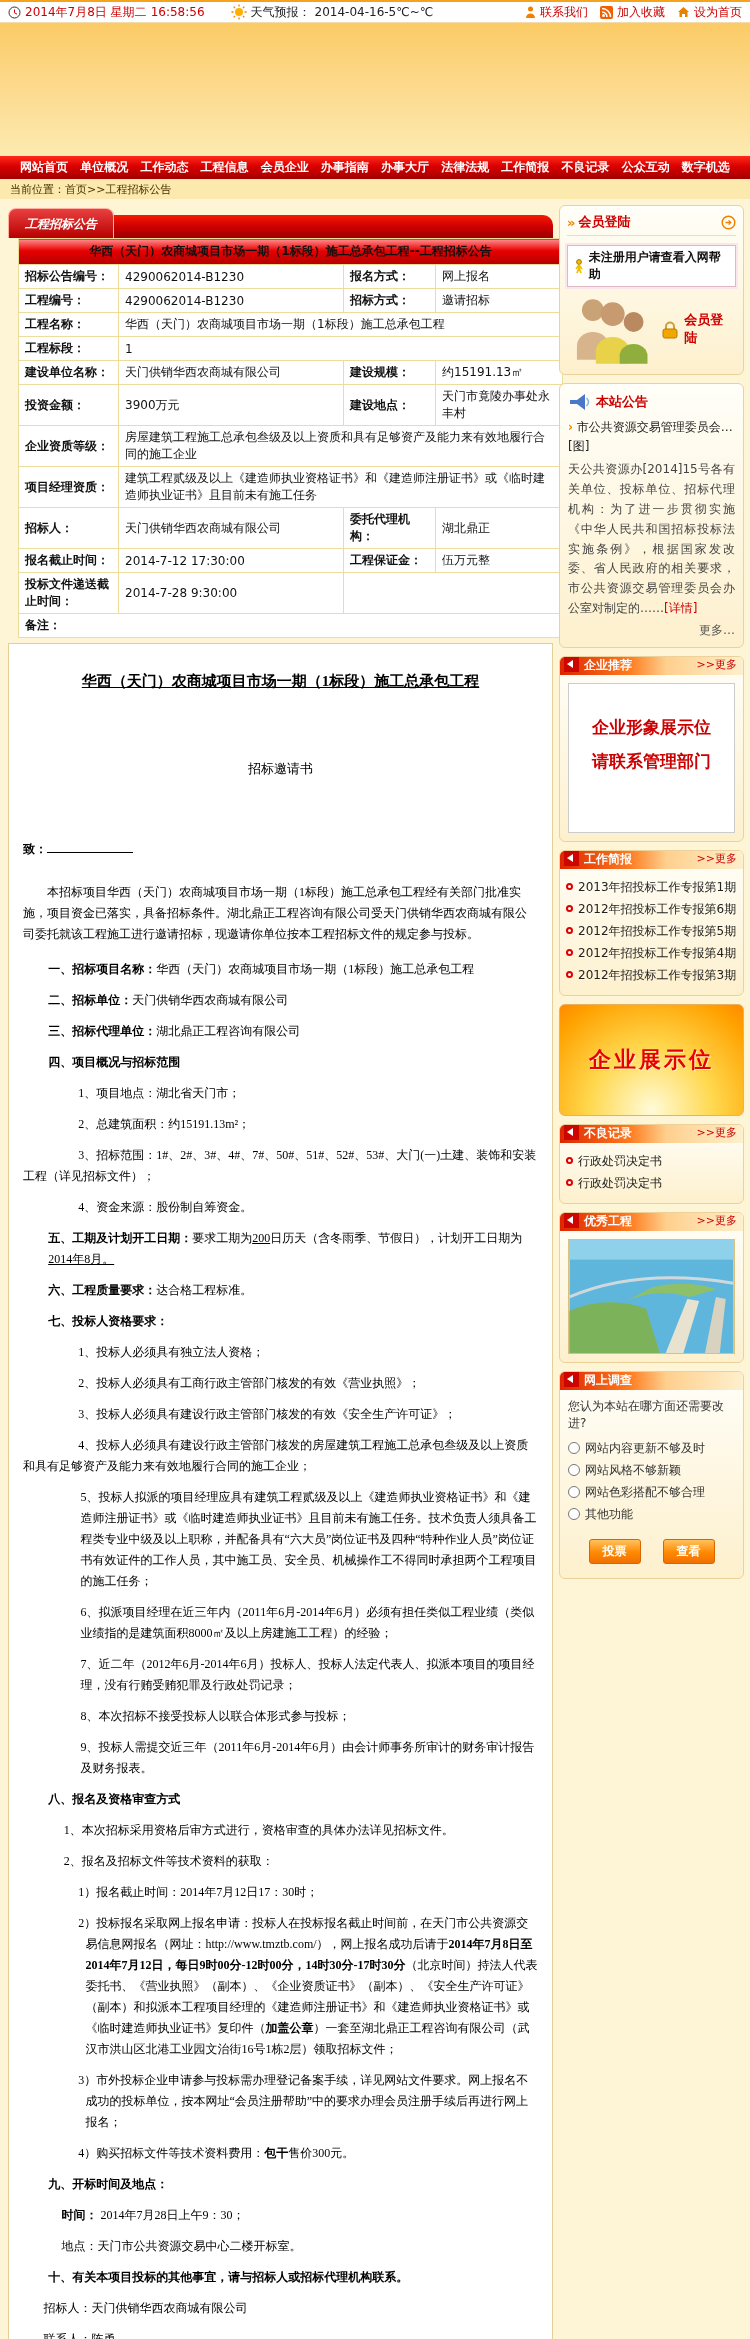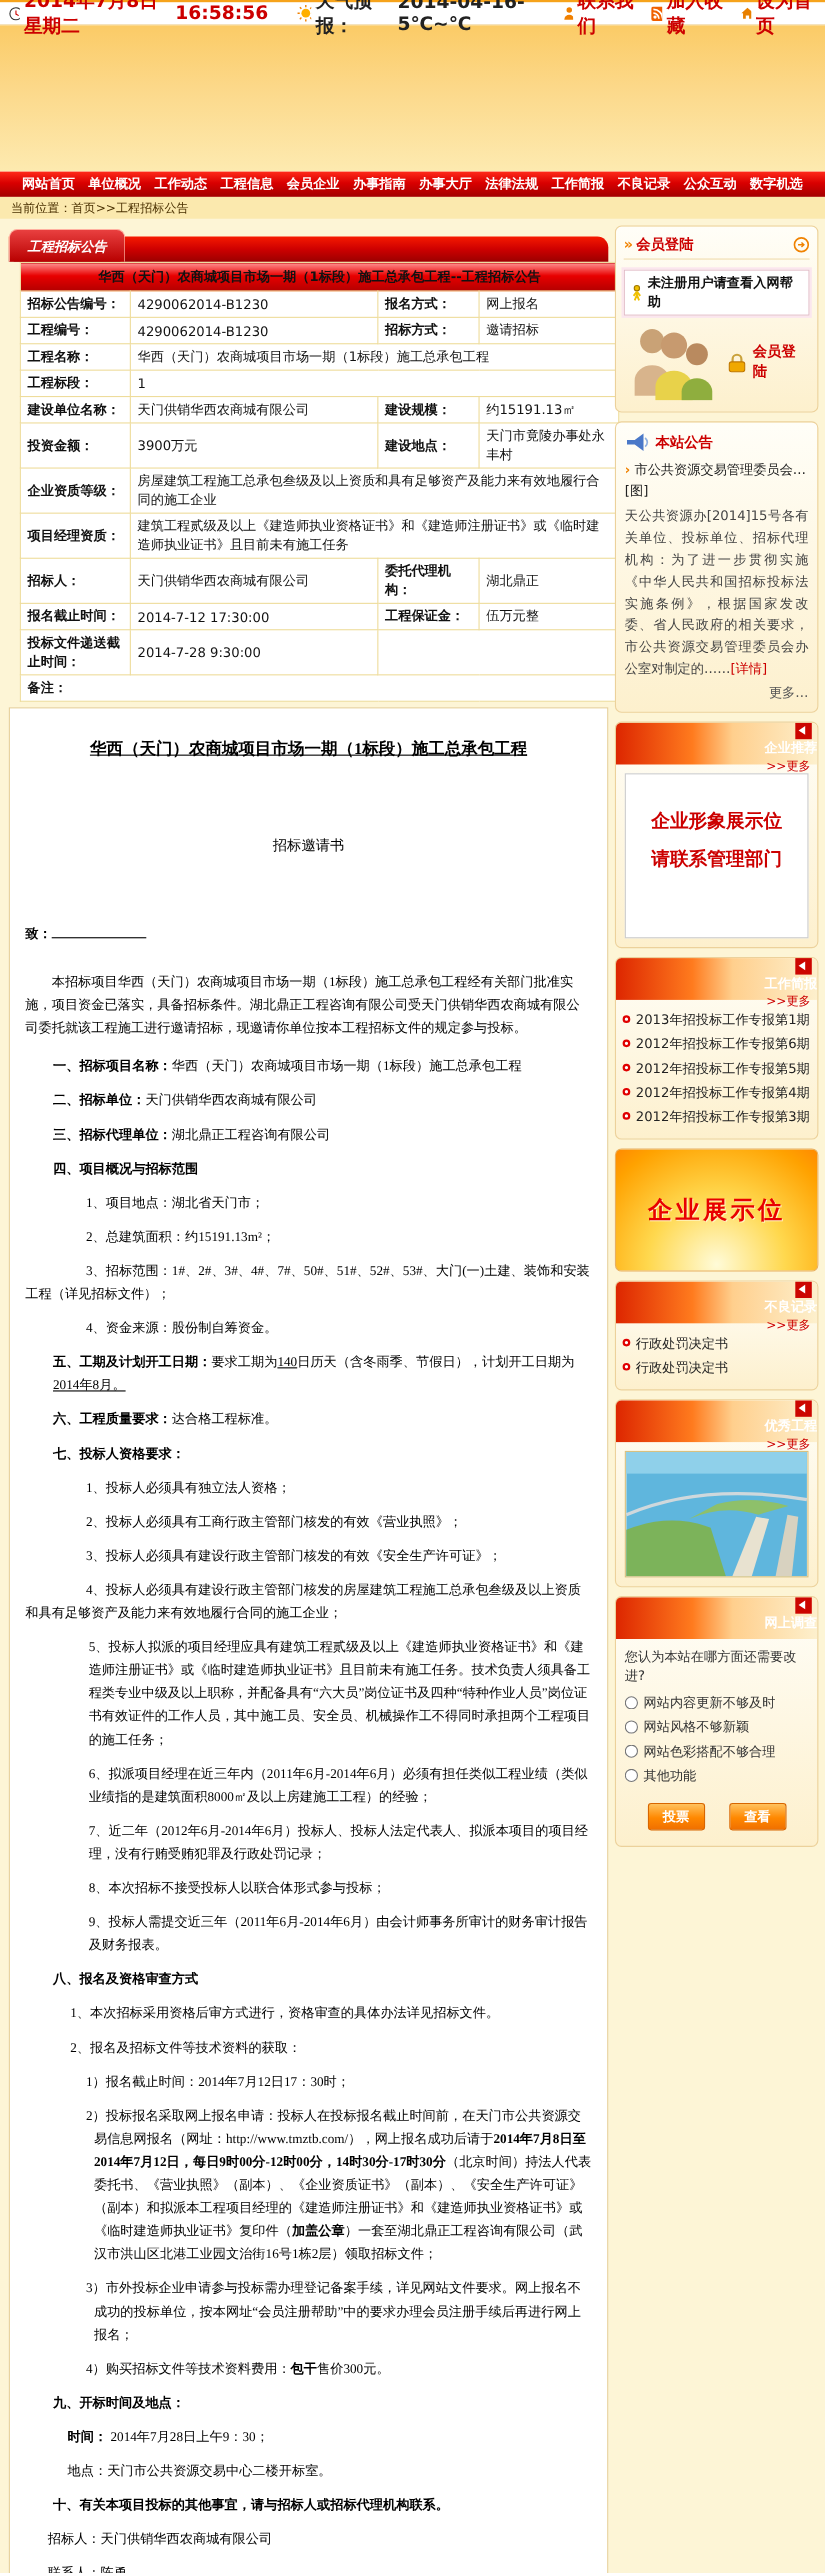--- a/index.html
+++ b/index.html
@@ -1,21 +1,21 @@
 <!DOCTYPE html>
 <html><head>
 <meta charset="utf-8">
 <style>
   * { box-sizing: border-box; margin: 0; padding: 0; }
   html,body { width: 750px; background:#fff; font-family:"DejaVu Sans","Liberation Sans",sans-serif; }
   .page { width:750px; overflow:hidden; }
 
   
   .topbar { height:23px; background:#fff; border-top:2px solid #f6a31b; border-bottom:1px solid #f2dcae;
-            display:flex; align-items:center; font-size:17px; padding:0 8px; color:#c00;font-weight:bold; }
+            display:flex; align-items:center; font-size:12px; padding:0 8px; color:#c00; }
   .topbar .blk { color:#222; }
   .tb-group { display:flex; align-items:center; gap:4px; }
   .tb-right { margin-left:auto; display:flex; gap:12px;align-items:center; }
   .tb-right .tb-group { cursor:pointer; }
   .tb-weather { margin-left:26px; }
 
   
   .banner { height:133px; background:linear-gradient(180deg,#fbcb66 0%,#fcd98b 45%,#fdeab0 100%); }
 
   
@@ -79,22 +79,22 @@
   .login-btn { display:flex; align-items:center; gap:4px; color:#c00; font-weight:bold; font-size:13px; cursor:pointer; }
 
   .notice-panel { padding:8px; font-size:12px; }
   .notice-hd { display:flex; align-items:center; gap:6px; font-size:13px; font-weight:bold; color:#c00; margin-bottom:6px; }
   .notice-link { color:#222; cursor:pointer; line-height:1.6; }
   .notice-link .arr { color:#f08200; font-weight:bold; }
   .notice-txt { color:#444; line-height:1.65; text-align:justify; margin-top:4px; }
   .detail { color:#c00; cursor:pointer; }
   .notice-more { text-align:right; color:#555; cursor:pointer; margin-top:3px; }
 
-  .sec-hd { height:38px; display:flex; align-items:flex-end;
-            background:linear-gradient(90deg,#dd2600 0%,#ff7b1e 38%,#ffcf8d 58%,#fdf0cd 100%);flex-direction:column; }
+  .sec-hd { height:18px; display:flex; align-items:flex-start;
+            background:linear-gradient(90deg,#dd2600 0%,#ff7b1e 38%,#ffcf8d 58%,#fdf0cd 100%); }
   .spk { width:15px; height:15px; background:#cc0500; margin:0 5px 0 4px; position:relative; flex:none; }
   .spk::before { content:""; position:absolute; left:3px; top:3.5px; border:4px solid transparent; border-right:6px solid #fff; border-left:none; }
   .sec-ttl { color:#fff; font-weight:bold; font-size:12px; }
   .sec-more { margin-left:auto; color:#c00; font-size:11px; padding-right:6px; cursor:pointer; }
 
   .promo-box { background:#fff; border:1px solid #ccc; margin:8px; height:150px; padding-top:26px;
                text-align:center; color:#c00; font-weight:bold; font-size:17px; line-height:2.0; }
 
   .linklist { padding:7px 6px 9px; }
   .l-item { display:flex; align-items:center; gap:5px; font-size:12px; color:#222; line-height:22px; cursor:pointer; }
@@ -275,21 +275,21 @@
         <div class="para">本招标项目华西（天门）农商城项目市场一期（1标段）施工总承包工程经有关部门批准实施，项目资金已落实，具备招标条件。湖北鼎正工程咨询有限公司受天门供销华西农商城有限公司委托就该工程施工进行邀请招标，现邀请你单位按本工程招标文件的规定参与投标。</div>
 
         <div class="sec"><b>一、招标项目名称：</b><span>华西（天门）农商城项目市场一期（1标段）施工总承包工程</span></div>
         <div class="sec"><b>二、招标单位：</b><span>天门供销华西农商城有限公司</span></div>
         <div class="sec"><b>三、招标代理单位：</b><span>湖北鼎正工程咨询有限公司</span></div>
         <div class="secb">四、项目概况与招标范围</div>
         <div class="item">1、项目地点：湖北省天门市；</div>
         <div class="item">2、总建筑面积：约15191.13m²；</div>
         <div class="item">3、招标范围：1#、2#、3#、4#、7#、50#、51#、52#、53#、大门(一)土建、装饰和安装工程（详见招标文件）；</div>
         <div class="item">4、资金来源：股份制自筹资金。</div>
-        <div class="sec"><b>五、工期及计划开工日期：</b><span>要求工期为</span><span class="u">140</span><span>日历天（含冬雨季、节假日），计划开工日期为</span><span class="u">2014年8月。</span></div>
+        <div class="sec"><b>五、工期及计划开工日期：</b><span>要求工期为</span><span class="u">200</span><span>日历天（含冬雨季、节假日），计划开工日期为</span><span class="u">2014年8月。</span></div>
         <div class="sec"><b>六、工程质量要求：</b><span>达合格工程标准。</span></div>
         <div class="secb">七、投标人资格要求：</div>
         <div class="item">1、投标人必须具有独立法人资格；</div>
         <div class="item">2、投标人必须具有工商行政主管部门核发的有效《营业执照》；</div>
         <div class="item">3、投标人必须具有建设行政主管部门核发的有效《安全生产许可证》；</div>
         <div class="item">4、投标人必须具有建设行政主管部门核发的房屋建筑工程施工总承包叁级及以上资质和具有足够资产及能力来有效地履行合同的施工企业；</div>
         <div class="item-h">5、投标人拟派的项目经理应具有建筑工程贰级及以上《建造师执业资格证书》和《建造师注册证书》或《临时建造师执业证书》且目前未有施工任务。技术负责人须具备工程类专业中级及以上职称，并配备具有“六大员”岗位证书及四种“特种作业人员”岗位证书有效证件的工作人员，其中施工员、安全员、机械操作工不得同时承担两个工程项目的施工任务；</div>
         <div class="item-h">6、拟派项目经理在近三年内（2011年6月-2014年6月）必须有担任类似工程业绩（类似业绩指的是建筑面积8000㎡及以上房建施工工程）的经验；</div>
         <div class="item-h">7、近二年（2012年6月-2014年6月）投标人、投标人法定代表人、拟派本项目的项目经理，没有行贿受贿犯罪及行政处罚记录；</div>
         <div class="item-h">8、本次招标不接受投标人以联合体形式参与投标；</div>

